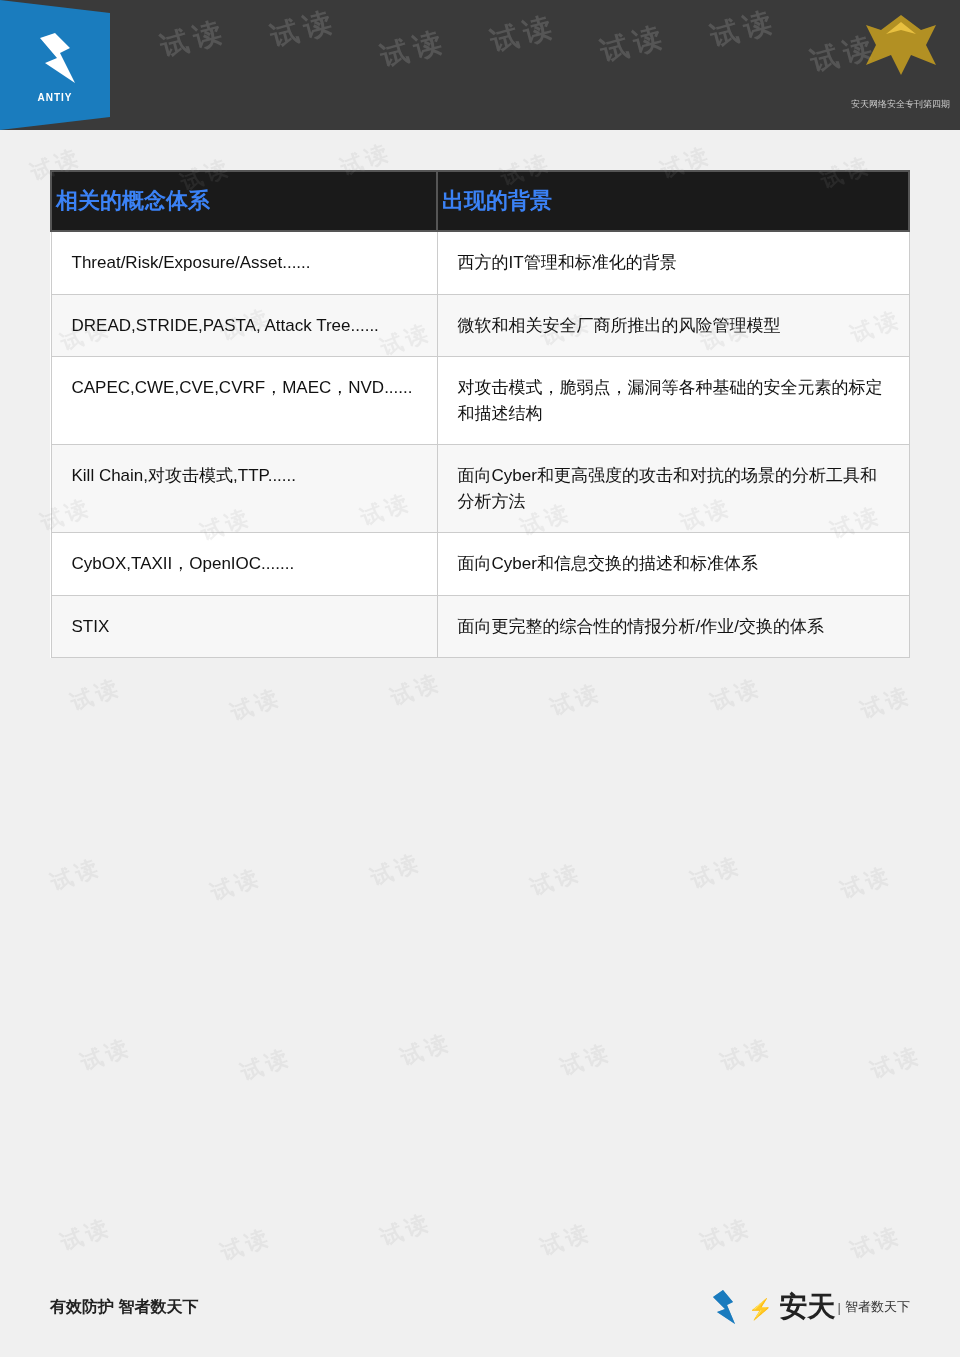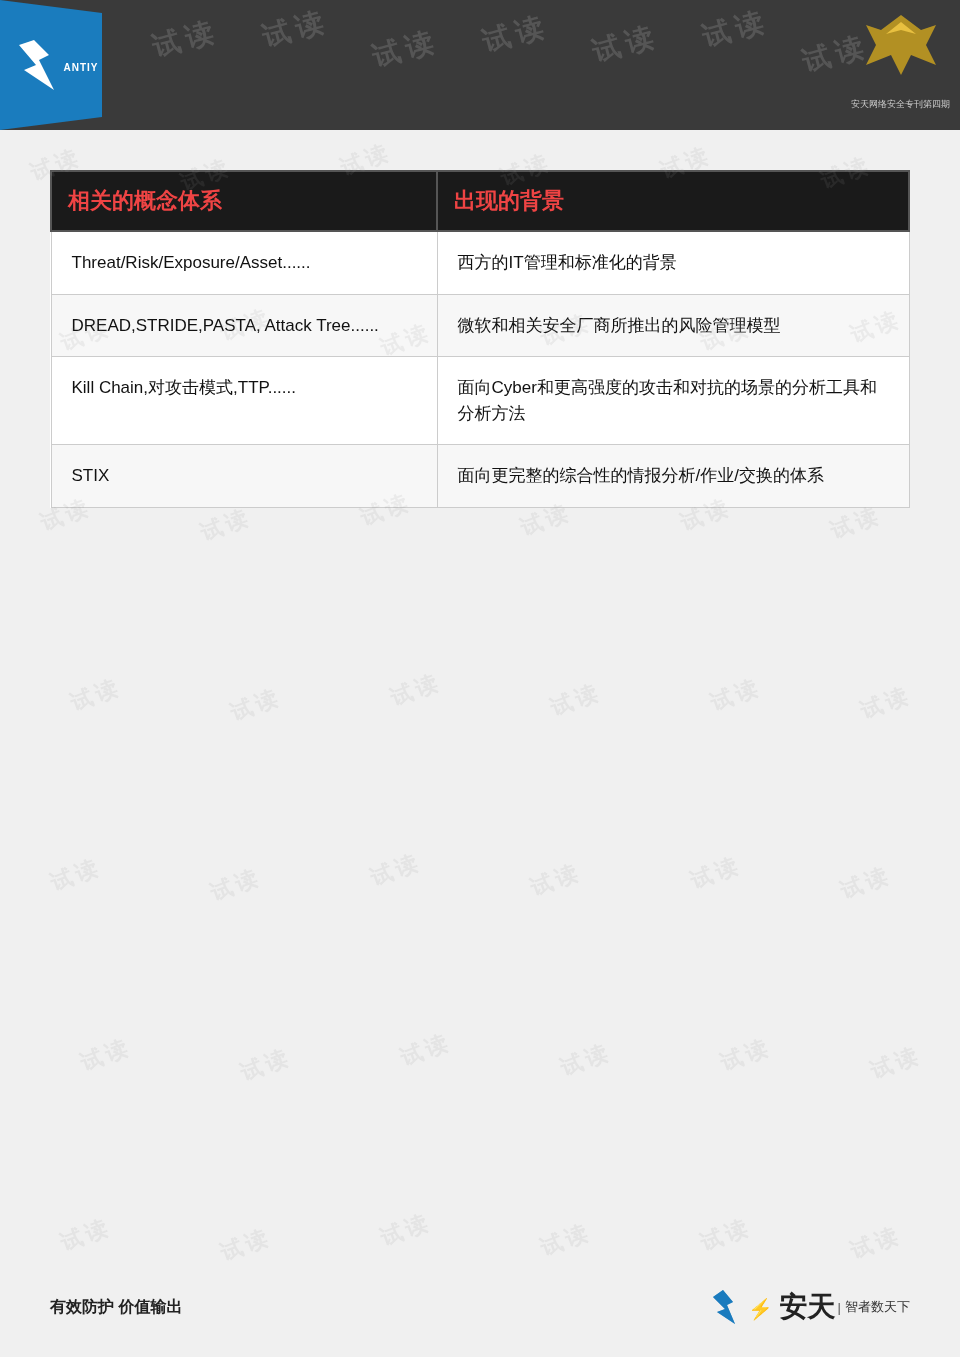--- a/index.html
+++ b/index.html
@@ -15,25 +15,25 @@
     
     .header {
       width: 100%;
       height: 130px;
       background: #3a3a3a;
       position: relative;
       display: flex;
       align-items: center;
     }
     .header-logo {
-      width: 102px;
+      width: 110px;
       height: 130px;
       background: #1a7cbe;
       display: flex;
-      flex-direction: row;
+      flex-direction: column;
       align-items: center;
       justify-content: center;
       flex-shrink: 0;
       clip-path: polygon(0 0, 100% 10%, 100% 90%, 0 100%);
       position: relative;
     }
     .logo-icon {
       width: 60px;
       height: 60px;
     }
@@ -105,24 +105,24 @@
     }
 
     
     .content-table {
       width: 100%;
       border-collapse: collapse;
       background: white;
     }
     .content-table th {
       background: #1a1a1a;
-      color: #ef4444;
+      color: #3b82f6;
       font-size: 22px;
       font-weight: bold;
-      padding: 14px 16px;
+      padding: 14px 4px;
       text-align: left;
       border: 2px solid #555;
     }
     .content-table td {
       padding: 18px 20px;
       border: 1.5px solid #ccc;
       vertical-align: top;
       font-size: 17px;
       color: #111;
       line-height: 1.5;
@@ -274,33 +274,41 @@
     <tbody id="table-body">
     <tr>
           <td class="col-left">Threat/Risk/Exposure/Asset......</td>
           <td class="col-right">西方的IT管理和标准化的背景</td>
         </tr>
         <tr>
           <td class="col-left">DREAD,STRIDE,PASTA, Attack Tree......</td>
           <td class="col-right">微软和相关安全厂商所推出的风险管理模型</td>
         </tr>
         <tr>
+          <td class="col-left">CAPEC,CWE,CVE,CVRF，MAEC，NVD......</td>
+          <td class="col-right">对攻击模式，脆弱点，漏洞等各种基础的安全元素的标定和描述结构</td>
+        </tr>
+        <tr>
           <td class="col-left">Kill Chain,对攻击模式,TTP......</td>
           <td class="col-right">面向Cyber和更高强度的攻击和对抗的场景的分析工具和分析方法</td>
+        </tr>
+        <tr>
+          <td class="col-left">CybOX,TAXII，OpenIOC.......</td>
+          <td class="col-right">面向Cyber和信息交换的描述和标准体系</td>
         </tr>
         <tr>
           <td class="col-left">STIX</td>
           <td class="col-right">面向更完整的综合性的情报分析/作业/交换的体系</td>
         </tr>
       </tbody>
   </table>
 </div>
 
 <div class="footer">
-  <span class="footer-slogan">有效防护 价值输出</span>
+  <span class="footer-slogan">有效防护 智者数天下</span>
   <div class="footer-logo">
 
     <svg class="footer-logo-icon" viewBox="0 0 40 40">
       <polygon points="20,3 30,15 24,18 32,37 14,25 22,22 10,10" fill="#1a7cbe"></polygon>
       <polygon points="20,3 30,15 24,18 32,37 14,25 22,22 10,10" fill="#1a7cbe" opacity="0.6"></polygon>
     </svg>
     <span class="footer-logo-text">
       <span style="color:#1a7cbe; font-size:20px;">⚡</span>
       <span style="font-size:28px; font-weight:bold;">安天</span>
     </span>

